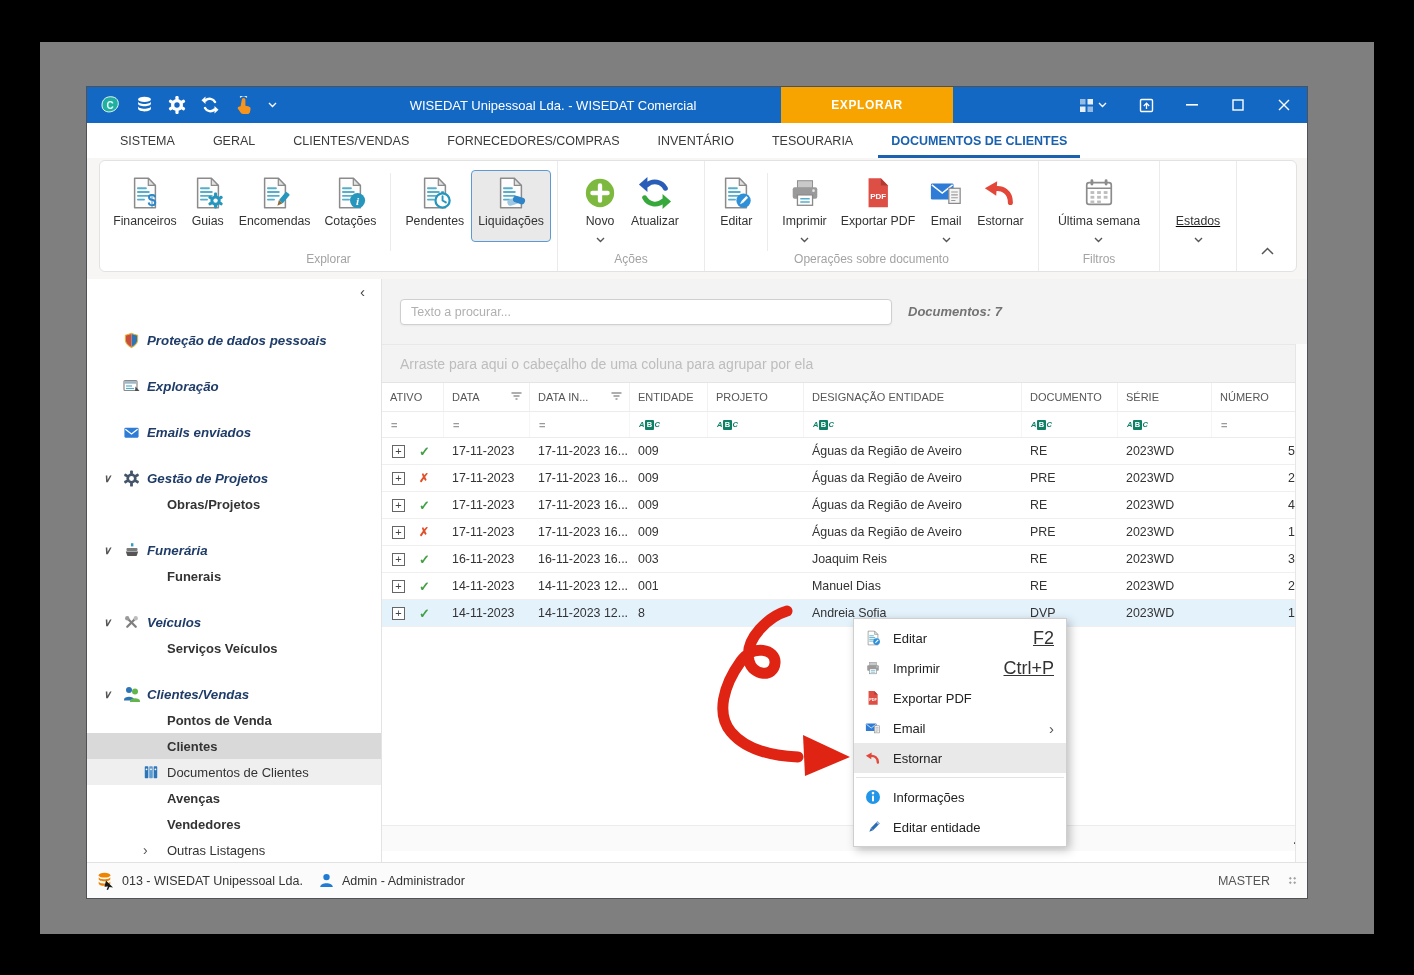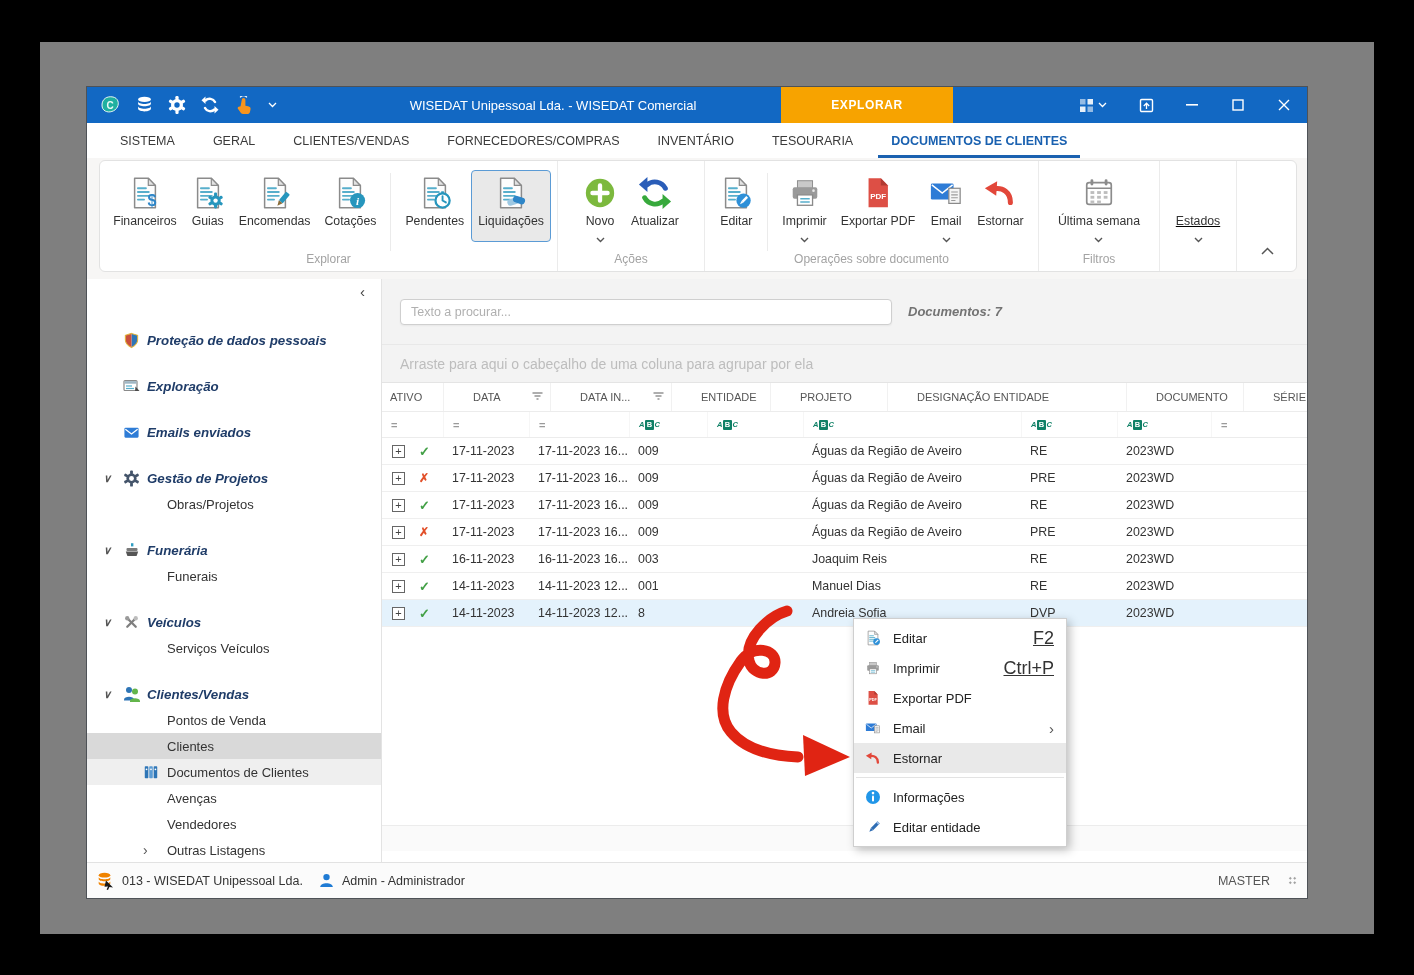--- a/index.html
+++ b/index.html
@@ -43,34 +43,34 @@
 
   
   .sidebar { width:295px; flex:0 0 295px; background:#fff; border-right:1px solid #e3e3e3; position:relative; overflow:hidden; }
   .sb-collapse { position:absolute; top:4px; right:16px; color:#444; font-size:15px; }
   .sb-list { padding-top:28px; }
   .sb-item { display:flex; align-items:center; height:26px; font-size:13px; color:#333; padding-left:16px; white-space:nowrap; }
   .sb-item.bold { font-weight:bold; color:#1f3c68; font-size:13.3px; margin-top:20px;font-style:italic; }
   .sb-item .expander { width:20px; color:#555; font-size:11px; flex:0 0 20px; }
   .sb-item .sb-icon { width:24px; flex:0 0 24px; display:flex; align-items:center; }
   .sb-item.lvl1 { padding-left:56px; }
-  .sb-item.lvl1.plain { padding-left:80px; }
+  .sb-item.lvl1.plain { padding-left:80px;font-weight:bold; }
   .sb-item.selected { background:#d9d9d9; }
   .sb-item.highlighted { background:#efefef; }
 
   
   .content { flex:1; position:relative; background:#fff; display:flex; flex-direction:column; }
   .topbar { height:65px; background:#f3f3f3; display:flex; align-items:center; padding-left:18px; flex:0 0 65px; }
   .search { width:492px; height:26px; border:1px solid #cfcfcf; border-radius:4px; padding:0 10px; font-size:12.5px; color:#333; background:#fff; font-family:"Liberation Sans",sans-serif; box-shadow:0 1px 2px rgba(0,0,0,.05); }
   .search::placeholder { color:#b0b0b0; }
   .doc-count { margin-left:16px; font-size:13px; font-weight:bold; color:#737373;font-style:italic; }
   .hintrow { height:38px; background:#f3f3f3; border-top:1px solid #e8e8e8; display:flex; align-items:center; padding-left:18px; font-size:14px; color:#bdbdbd; flex:0 0 38px; }
 
   .g-cols { display:grid; grid-template-columns:62px 86px 100px 78px 96px 218px 96px 94px 1fr; }
-  .g-head { height:30px; background:#fff; border-top:1px solid #e4e4e4; border-bottom:1px solid #ececec; flex:0 0 30px;gap:21px; }
+  .g-head { height:30px; background:#fff; border-top:1px solid #e4e4e4; border-bottom:1px solid #ececec; flex:0 0 30px; }
   .g-head .hcell { display:flex; align-items:center; justify-content:space-between; padding:0 7px 0 8px; font-size:11px; color:#565656; border-right:1px solid #f1f1f1; white-space:nowrap; overflow:hidden; }
   .g-filter { height:26px; background:#fff; border-bottom:1px solid #ececec; flex:0 0 26px; }
   .g-filter .fcell { display:flex; align-items:center; padding-left:9px; border-right:1px solid #f6f6f6; }
   .eq { color:#9a9a9a; font-weight:bold; font-size:11px; letter-spacing:-1px; }
   .abc { display:flex; align-items:center; font-size:7.5px; font-weight:bold; color:var(--teal,#0f8066); }
   .abc b { background:var(--teal,#0f8066); color:#fff; width:9px; height:10px; display:flex; align-items:center; justify-content:center; margin:0 .5px; border-radius:1px; font-size:7.5px; }
 
   .g-row { height:27px; border-bottom:1px solid #efefef; background:#fff; font-size:12.4px; color:#333; }
   .g-row.selected { background:var(--selrow,#e4f2fc); }
   .g-row .cell { display:flex; align-items:center; padding-left:8px; white-space:nowrap; overflow:hidden; }

